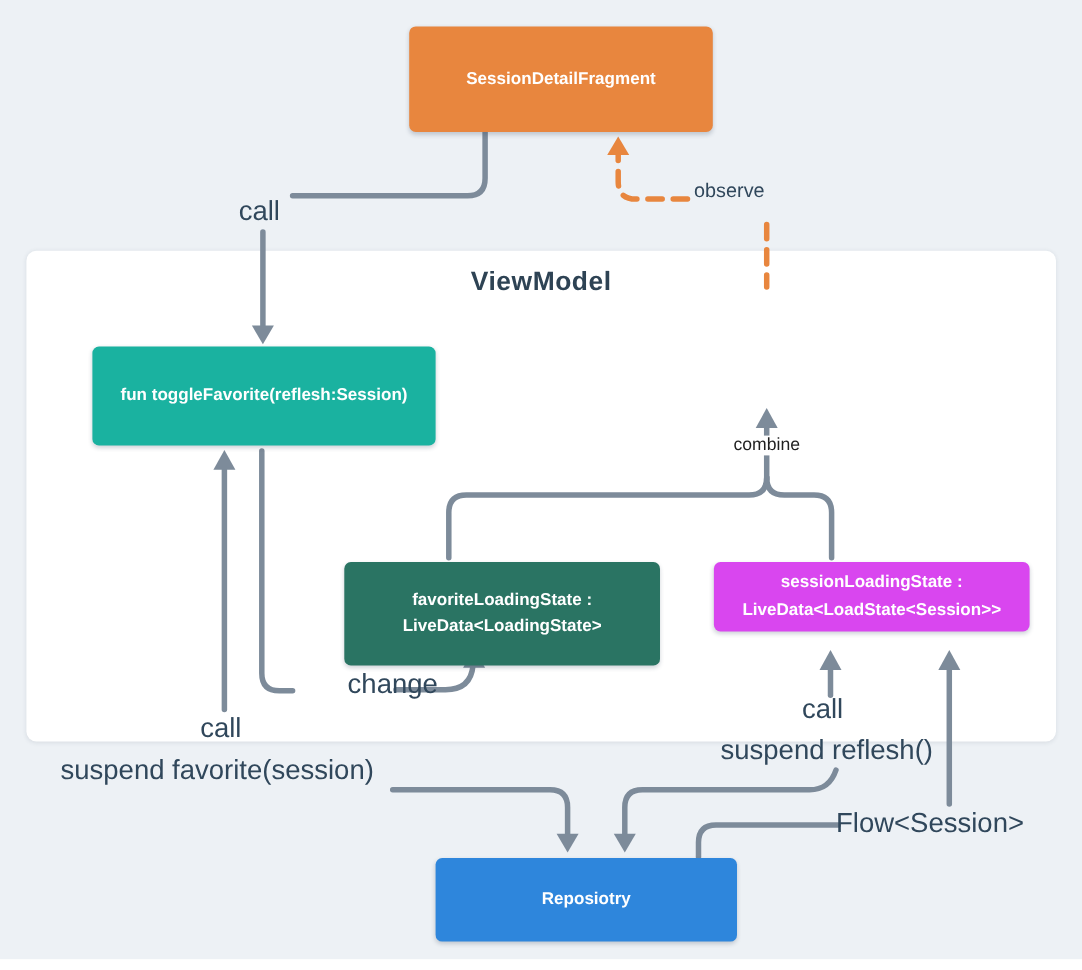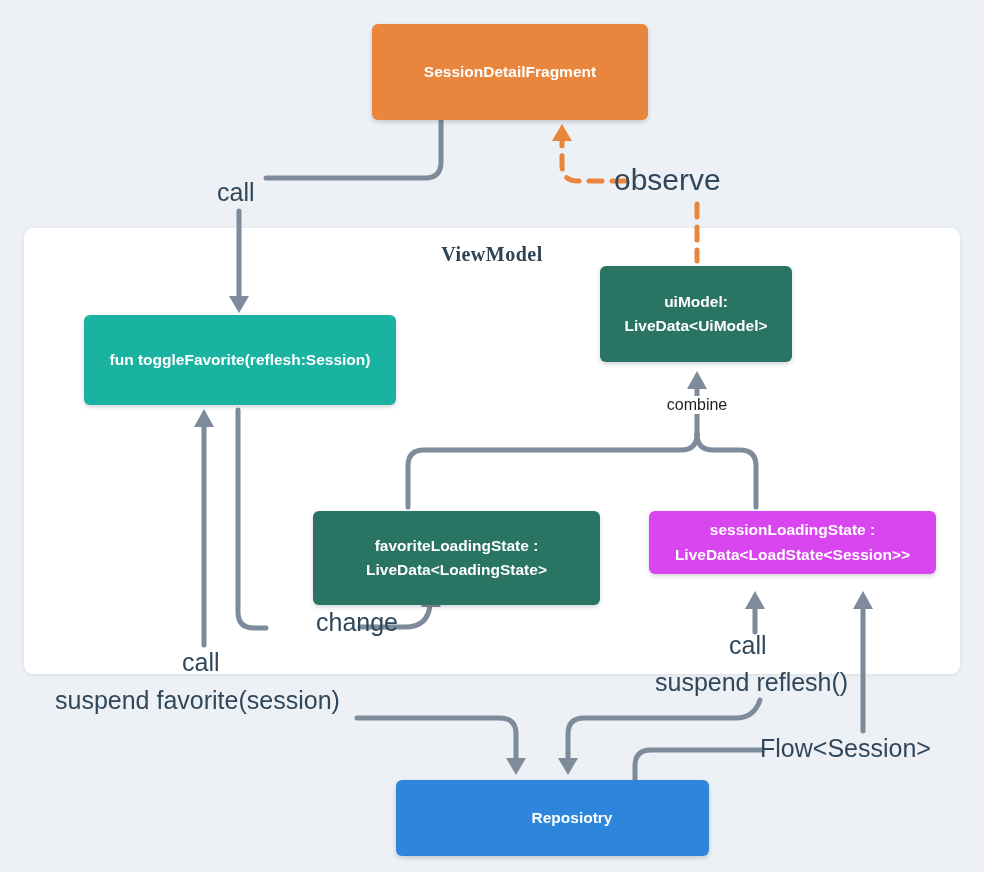--- a/index.html
+++ b/index.html
@@ -1,35 +1,35 @@
 <!DOCTYPE html>
 <html><head>
 <meta charset="utf-8">
 <style>
   html,body{margin:0;padding:0;background:#edf1f5;}
   .canvas{position:relative;width:984px;height:882px;background:#edf1f5;overflow:hidden;
           font-family:"Liberation Sans",sans-serif;}
   .vm-container{position:absolute;left:24px;top:228px;width:936px;height:446px;
                 background:#ffffff;border-radius:9px;box-shadow:0 1px 4px rgba(40,60,80,.10);}
   .vm-title{position:absolute;left:24px;top:243px;width:936px;text-align:center;
-            font-size:20px;font-weight:700;color:#2e4354;letter-spacing:.5px;font-family:Liberation Serif, serif;}
+            font-size:24px;font-weight:700;color:#2e4354;letter-spacing:.5px;}
   .wires{position:absolute;left:0;top:0;}
   .node{position:absolute;display:flex;align-items:center;justify-content:center;
         flex-direction:column;border-radius:6px;color:#ffffff;font-weight:700;
         font-size:15.5px;text-align:center;line-height:1.55;
         box-shadow:0 2px 4px rgba(40,60,80,.22);}
   .node-fragment{left:372px;top:24px;width:276px;height:96px;background:#e8863e;}
   .node-toggle{left:84px;top:315px;width:312px;height:90px;background:#1ab2a0;}
   .node-uimodel{left:600px;top:266px;width:192px;height:96px;background:#2a7463;}
   .node-favstate{left:313px;top:511px;width:287px;height:94px;background:#2a7463;}
   .node-sessstate{left:649px;top:511px;width:287px;height:63px;background:#d946ef;}
-  .node-repo{left:396px;top:780px;width:274px;height:76px;background:#2e86dc;padding-left:39px;}
+  .node-repo{left:396px;top:780px;width:274px;height:76px;background:#2e86dc;}
   .lbl{position:absolute;color:#30475b;font-size:25px;font-weight:500;white-space:nowrap;}
   .lbl-call-top{left:217px;top:178px;}
-  .lbl-observe{left:614px;top:163px;font-size:30px;}
+  .lbl-observe{left:631px;top:163px;font-size:18px;}
   .lbl-combine{left:697px;top:396px;transform:translateX(-50%);font-size:16px;
                color:#1f1f1f;background:#ffffff;padding:0 4px;font-weight:400;}
   .lbl-change{left:268px;top:608px;margin-left:48px;}
   .lbl-call-left{left:182px;top:648px;}
   .lbl-suspend-favorite{left:55px;top:686px;}
   .lbl-call-right{left:729px;top:631px;}
   .lbl-suspend-reflesh{left:655px;top:668px;}
   .lbl-flow-session{left:760px;top:734px;}
   .bottom-strip{position:absolute;left:0;bottom:0;width:984px;height:10px;background:#ffffff;}
   .wire{fill:none;stroke:#7d8b9a;stroke-width:5;stroke-linecap:round;stroke-linejoin:round;}
@@ -88,24 +88,20 @@
   </svg>
 
   <div class="node node-fragment">
     <span>SessionDetailFragment</span>
   </div>
 
   <div class="node node-toggle">
     <span>fun toggleFavorite(reflesh:Session)</span>
   </div>
 
-  <div class="node node-uimodel">
-    <span>uiModel:</span>
-    <span>LiveData&lt;UiModel&gt;</span>
-  </div>
 
   <div class="node node-favstate">
     <span>favoriteLoadingState :</span>
     <span>LiveData&lt;LoadingState&gt;</span>
   </div>
 
   <div class="node node-sessstate">
     <span>sessionLoadingState :</span>
     <span>LiveData&lt;LoadState&lt;Session&gt;&gt;</span>
   </div>

